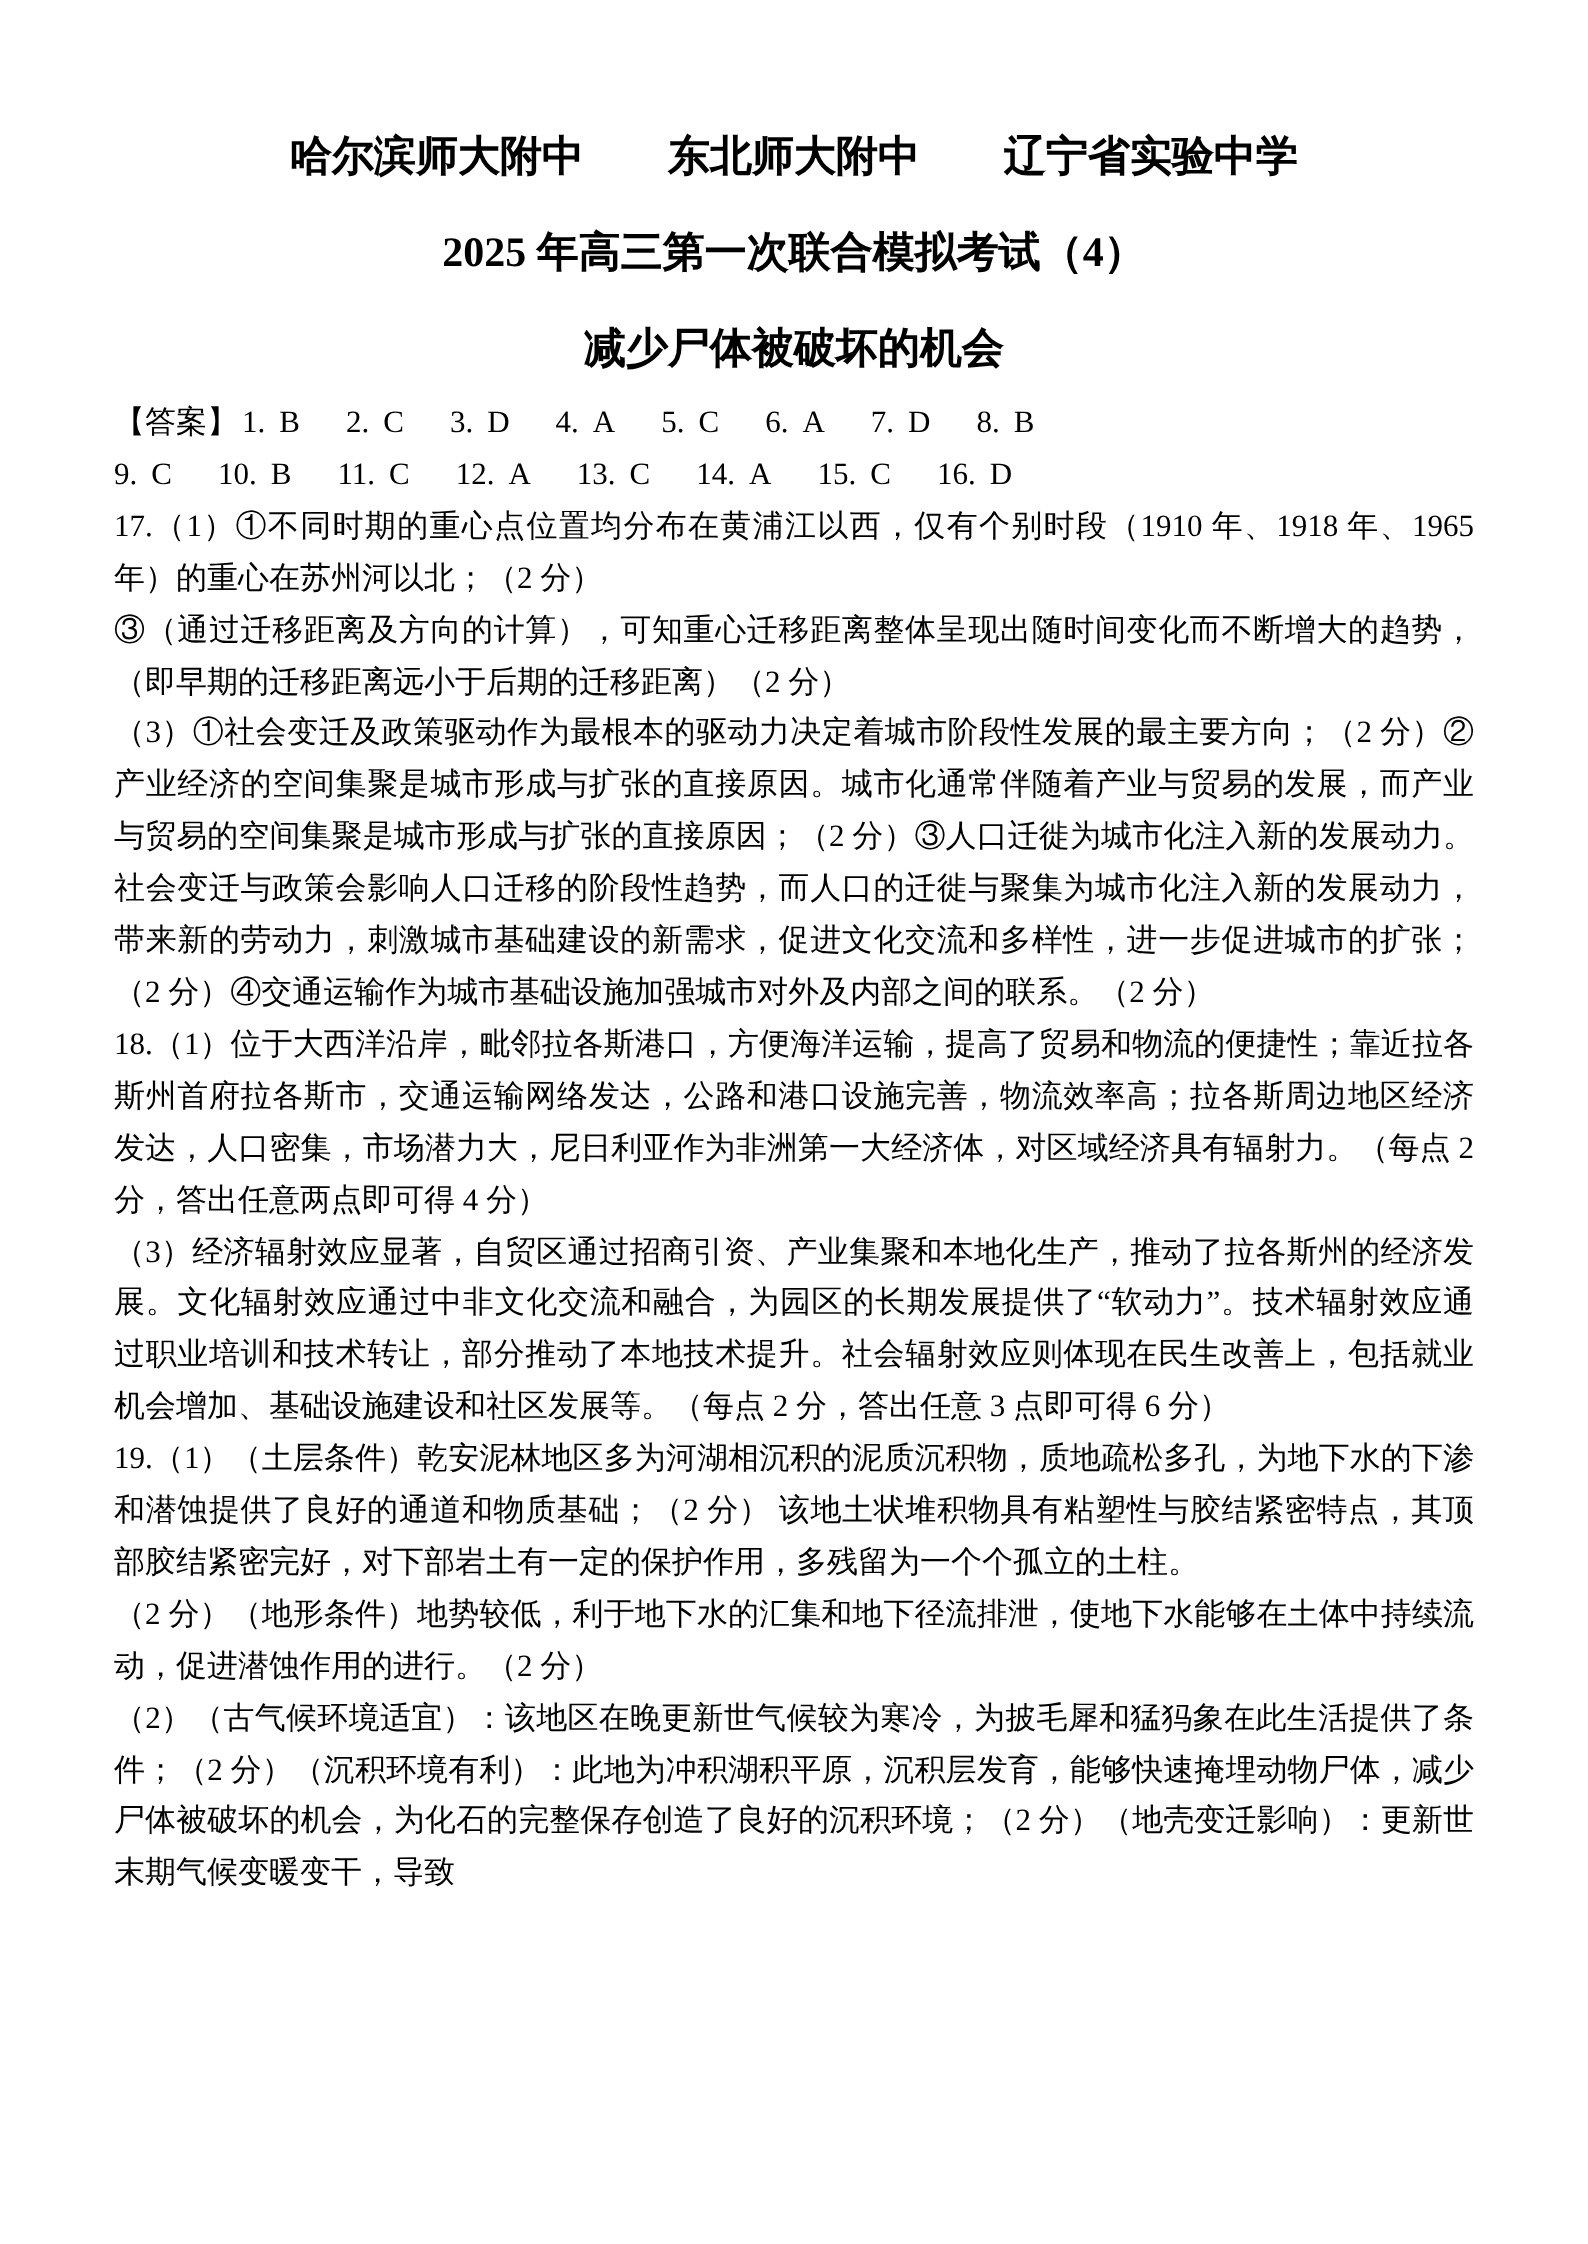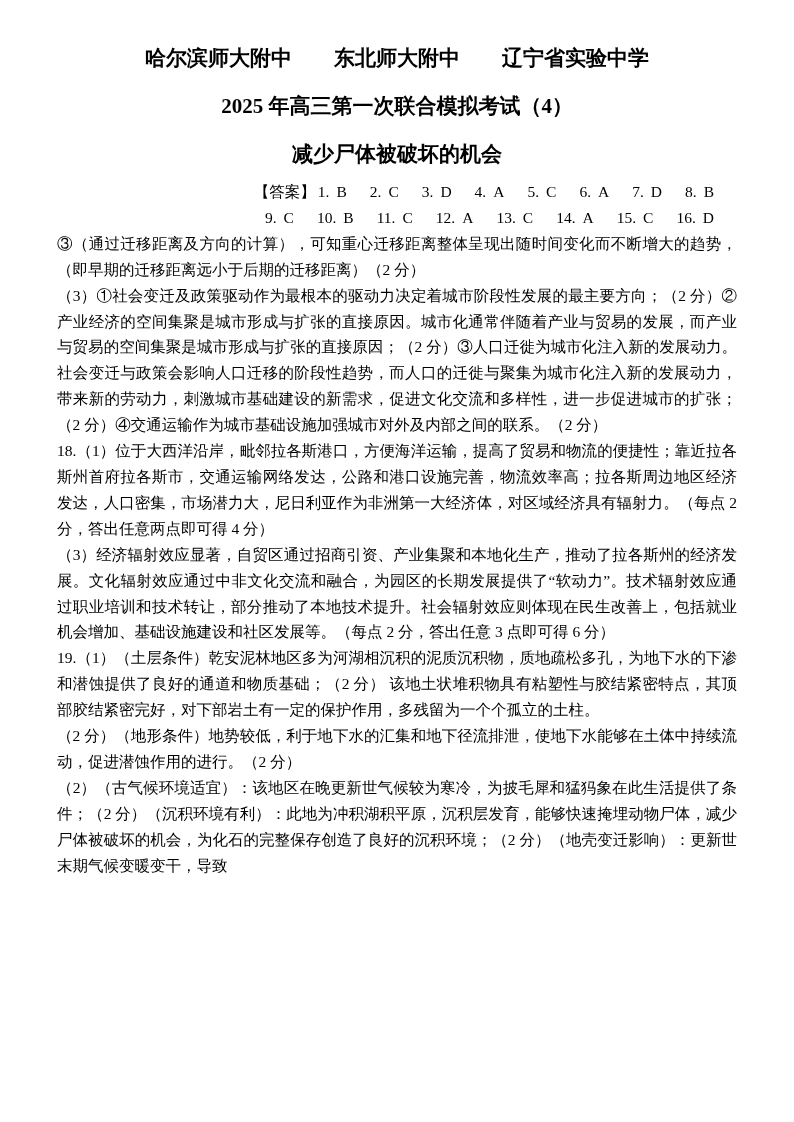--- a/index.html
+++ b/index.html
@@ -7,21 +7,21 @@
     padding: 0;
     background: #ffffff;
   }
   .page {
     position: relative;
     width: 794px;
     height: 1122px;
     margin: 0 auto;
     background: #ffffff;
     box-sizing: border-box;
-    padding: 44px 57px 0 57px;
+    padding: 64px 57px 0 57px;
     font-family: "Liberation Serif", "DejaVu Serif", serif;
     color: #000000;
     overflow: hidden;
   }
   .title {
     text-align: center;
     font-weight: bold;
     font-size: 21px;
     line-height: 24px;
     margin: 0;
@@ -32,21 +32,21 @@
   .title-subject{ margin-top: 24px; }
 
   .content {
     margin-top: 13px;
     font-size: 15.5px;
     line-height: 25.9px;
     text-align: justify;
   }
   .answer-row {
     white-space: nowrap;
-    text-align: right;
+    text-align: left;
   }
   .answer-item {
     display: inline-block;
     margin-right: 23px;
   }
   .answer-item .choice {
     margin-left: 7px;
   }
   .answers-label {
     margin-right: 2px;
@@ -65,20 +65,21 @@
   <h2 class="title title-exam">2025 年高三第一次联合模拟考试（4）</h2>
   <h3 class="title title-subject">减少尸体被破坏的机会</h3>
 
   <div class="content">
 
     <div class="answer-row"><span class="answers-label">【答案】</span><span><span class="answer-item"><span class="num">1.</span><span class="choice">B</span></span><span class="answer-item"><span class="num">2.</span><span class="choice">C</span></span><span class="answer-item"><span class="num">3.</span><span class="choice">D</span></span><span class="answer-item"><span class="num">4.</span><span class="choice">A</span></span><span class="answer-item"><span class="num">5.</span><span class="choice">C</span></span><span class="answer-item"><span class="num">6.</span><span class="choice">A</span></span><span class="answer-item"><span class="num">7.</span><span class="choice">D</span></span><span class="answer-item"><span class="num">8.</span><span class="choice">B</span></span></span></div>
 
     <div class="answer-row"><span><span class="answer-item"><span class="num">9.</span><span class="choice">C</span></span><span class="answer-item"><span class="num">10.</span><span class="choice">B</span></span><span class="answer-item"><span class="num">11.</span><span class="choice">C</span></span><span class="answer-item"><span class="num">12.</span><span class="choice">A</span></span><span class="answer-item"><span class="num">13.</span><span class="choice">C</span></span><span class="answer-item"><span class="num">14.</span><span class="choice">A</span></span><span class="answer-item"><span class="num">15.</span><span class="choice">C</span></span><span class="answer-item"><span class="num">16.</span><span class="choice">D</span></span></span></div>
 
     <div>
+        <p class="para">17.（1）①不同时期的重心点位置均分布在黄浦江以西，仅有个别时段（1910 年、1918 年、1965 年）的重心在苏州河以北；（2 分）</p>
         <p class="para">③（通过迁移距离及方向的计算），可知重心迁移距离整体呈现出随时间变化而不断增大的趋势，（即早期的迁移距离远小于后期的迁移距离）（2 分）</p>
         <p class="para">（3）①社会变迁及政策驱动作为最根本的驱动力决定着城市阶段性发展的最主要方向；（2 分）②产业经济的空间集聚是城市形成与扩张的直接原因。城市化通常伴随着产业与贸易的发展，而产业与贸易的空间集聚是城市形成与扩张的直接原因；（2 分）③人口迁徙为城市化注入新的发展动力。社会变迁与政策会影响人口迁移的阶段性趋势，而人口的迁徙与聚集为城市化注入新的发展动力，带来新的劳动力，刺激城市基础建设的新需求，促进文化交流和多样性，进一步促进城市的扩张；（2 分）④交通运输作为城市基础设施加强城市对外及内部之间的联系。（2 分）</p>
         <p class="para">18.（1）位于大西洋沿岸，毗邻拉各斯港口，方便海洋运输，提高了贸易和物流的便捷性；靠近拉各斯州首府拉各斯市，交通运输网络发达，公路和港口设施完善，物流效率高；拉各斯周边地区经济发达，人口密集，市场潜力大，尼日利亚作为非洲第一大经济体，对区域经济具有辐射力。（每点 2 分，答出任意两点即可得 4 分）</p>
         <p class="para">（3）经济辐射效应显著，自贸区通过招商引资、产业集聚和本地化生产，推动了拉各斯州的经济发展。文化辐射效应通过中非文化交流和融合，为园区的长期发展提供了“软动力”。技术辐射效应通过职业培训和技术转让，部分推动了本地技术提升。社会辐射效应则体现在民生改善上，包括就业机会增加、基础设施建设和社区发展等。（每点 2 分，答出任意 3 点即可得 6 分）</p>
         <p class="para">19.（1）（土层条件）乾安泥林地区多为河湖相沉积的泥质沉积物，质地疏松多孔，为地下水的下渗和潜蚀提供了良好的通道和物质基础；（2 分） 该地土状堆积物具有粘塑性与胶结紧密特点，其顶部胶结紧密完好，对下部岩土有一定的保护作用，多残留为一个个孤立的土柱。</p>
         <p class="para">（2 分）（地形条件）地势较低，利于地下水的汇集和地下径流排泄，使地下水能够在土体中持续流动，促进潜蚀作用的进行。（2 分）</p>
         <p class="para">（2）（古气候环境适宜）：该地区在晚更新世气候较为寒冷，为披毛犀和猛犸象在此生活提供了条件；（2 分）（沉积环境有利）：此地为冲积湖积平原，沉积层发育，能够快速掩埋动物尸体，减少尸体被破坏的机会，为化石的完整保存创造了良好的沉积环境；（2 分）（地壳变迁影响）：更新世末期气候变暖变干，导致</p>
       </div>
 
   </div>

